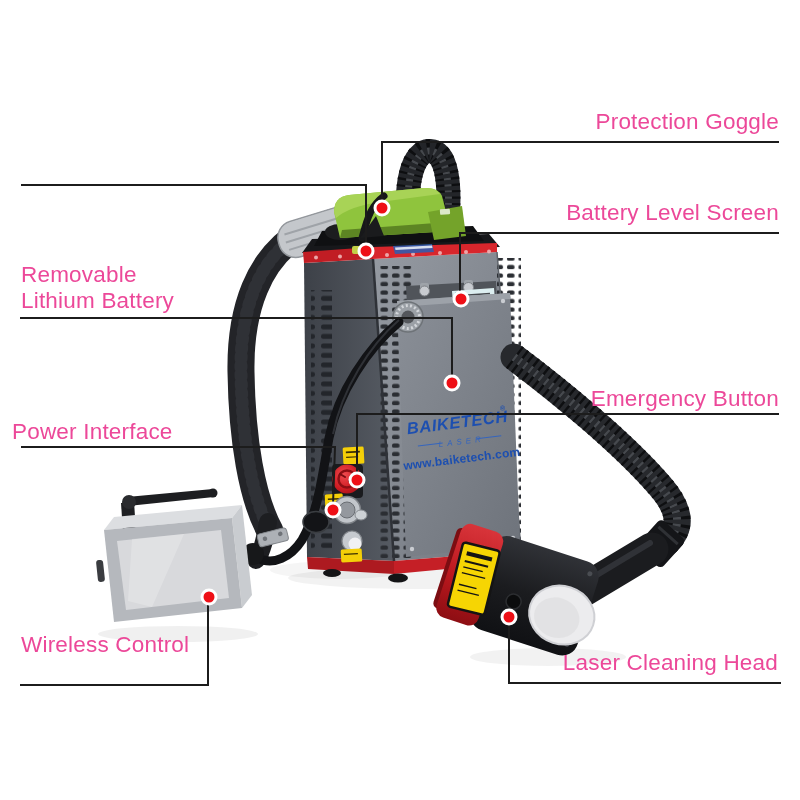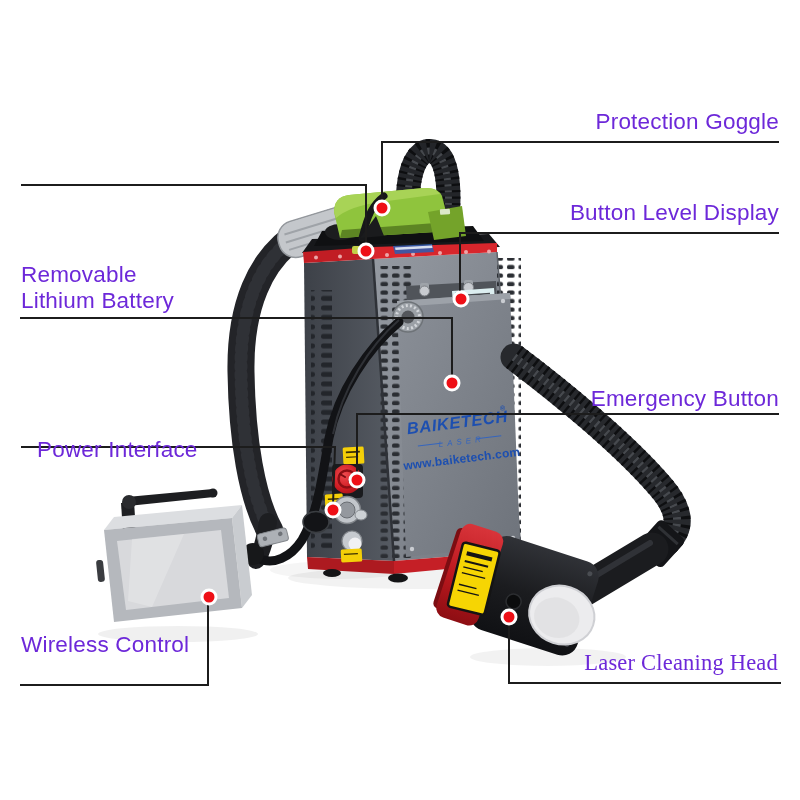--- a/index.html
+++ b/index.html
@@ -1,19 +1,19 @@
 <!DOCTYPE html>
 <html><head>
 <meta charset="utf-8">
 <style>
   html,body{margin:0;padding:0;background:#fff;}
   #stage{position:relative;width:800px;height:800px;background:#ffffff;overflow:hidden;
          font-family:"Liberation Sans", sans-serif;}
   #art{position:absolute;left:0;top:0;}
-  .callout{position:absolute;font-size:22.5px;line-height:1.17;color:#6d28d9;letter-spacing:.2px;white-space:nowrap;}
+  .callout{position:absolute;font-size:22.5px;line-height:1.17;color:#ec4899;letter-spacing:.2px;white-space:nowrap;}
   .callout.right{text-align:right;}
   .callout span{display:block;}
   .brand-main{font-family:"Liberation Sans",sans-serif;font-weight:bold;font-style:italic;font-size:16.5px;letter-spacing:.6px;fill:#1d4fb0;}
   .brand-reg{font-family:"Liberation Sans",sans-serif;font-weight:bold;font-size:7px;fill:#1d4fb0;}
   .brand-sub{font-family:"Liberation Sans",sans-serif;font-size:8px;letter-spacing:4px;fill:#3565bd;font-style:italic;}
   .brand-url{font-family:"Liberation Sans",sans-serif;font-weight:bold;font-size:12px;letter-spacing:.2px;fill:#1d4fb0;}
 </style>
 </head>
 <body>
 
@@ -272,36 +272,36 @@
     <circle cx="209" cy="597" r="7"></circle>
     <circle cx="509" cy="617" r="7"></circle>
   </g>
 </svg>
 
   <div class="callout right" style="right:21px;top:109px;">
     <span>Protection Goggle</span>
       <span></span>
   </div>
   <div class="callout right" style="right:21px;top:200px;">
-    <span>Button Level Display</span>
+    <span>Battery Level Screen</span>
       <span></span>
   </div>
   <div class="callout right" style="right:21px;top:386px;">
     <span>Emergency Button</span>
       <span></span>
   </div>
   <div class="callout" style="left:21px;top:262px;">
     <span>Removable</span>
       <span>Lithium Battery</span>
   </div>
-  <div class="callout" style="left:37px;top:419px;margin-top:18px;">
+  <div class="callout" style="left:12px;top:419px;">
     <span>Power Interface</span>
       <span></span>
   </div>
   <div class="callout" style="left:21px;top:632px;">
     <span>Wireless Control</span>
   </div>
-  <div class="callout right" style="right:22px;top:650px;font-family:Liberation Serif, serif;">
+  <div class="callout right" style="right:22px;top:650px;">
     <span>Laser Cleaning Head</span>
       <span></span>
   </div>
 
 </div>
 
 </body></html>

